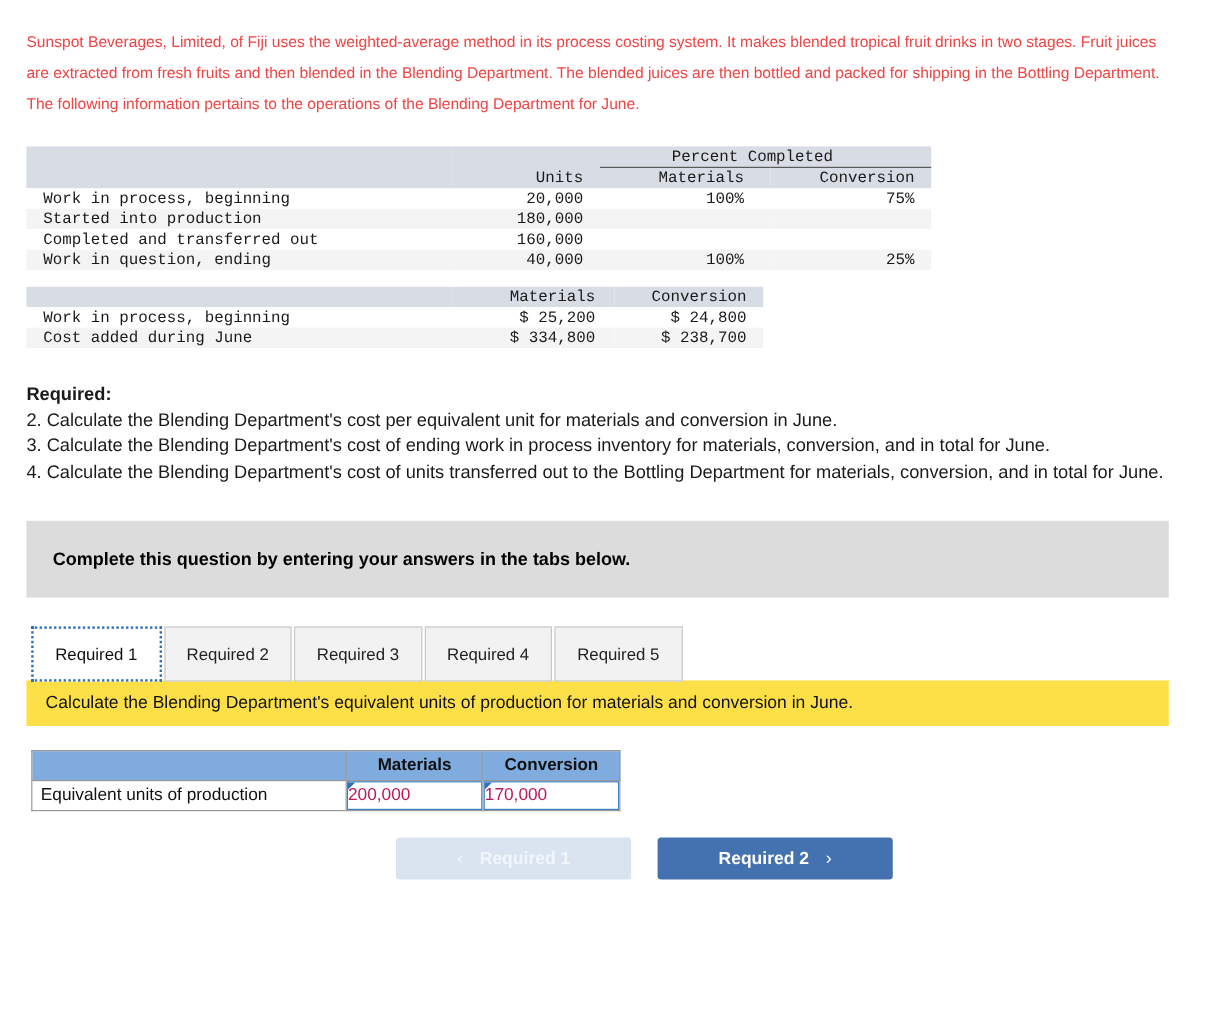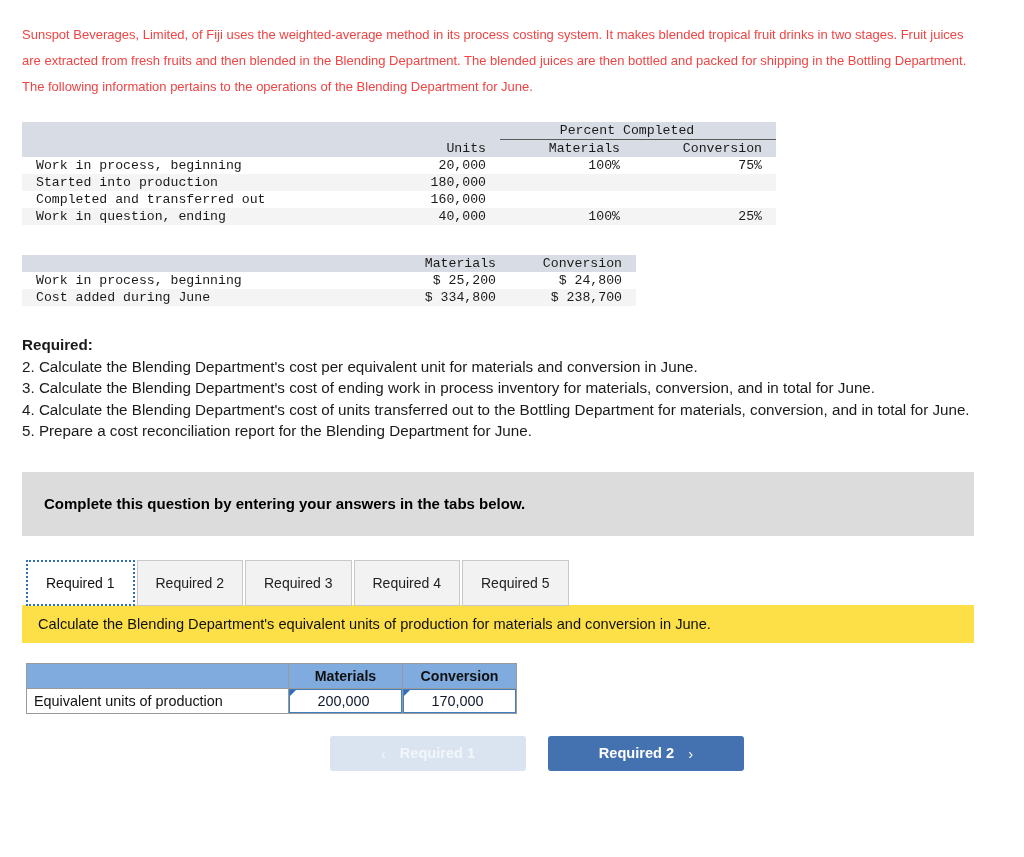--- a/index.html
+++ b/index.html
@@ -33,21 +33,21 @@
     border-collapse: collapse;
     font-family: "Liberation Mono", "DejaVu Sans Mono", monospace;
     font-size: 13.2px;
     color: #1a1a1a;
   }
   .data-table td, .data-table th {
     padding: 1px 0;
     font-weight: normal;
     white-space: pre;
   }
-  .dt1 { margin-bottom: 30px; }
+  .dt1 { margin-bottom: 14px; }
   .hdr-band td, .hdr-band th { background: #d8dce4; }
   .hdr-band2 td, .hdr-band2 th { background: #d8dce4; }
   .row-a td { background: #ffffff; }
   .row-b td { background: #f4f4f4; }
 
   .c-label   { width: 340px; padding-left: 14px !important; }
   .c-units   { width: 110px; text-align: right; padding-right: 14px !important; }
   .c-mat     { width: 120px; text-align: right; padding-right: 22px !important; }
   .c-conv    { width: 120px; text-align: right; padding-right: 14px !important; }
 
@@ -172,25 +172,25 @@
     background: #ffffff;
     padding: 0;
     position: relative;
   }
   .ans-input {
     width: 100%;
     height: 100%;
     border: 1px solid #3f7fc1;
     box-sizing: border-box;
     background: #ffffff;
-    text-align: center;
+    text-align: left;
     padding: 0 4px 0 0;
     font-family: "Liberation Sans", sans-serif;
     font-size: 14.4px;
-    color: #0f172a;
+    color: #be185d;
     outline: none;
     display: block;
   }
   .flag {
     position: absolute;
     top: 1px;
     left: 1px;
     width: 0;
     height: 0;
     border-top: 6px solid #2f6fba;
@@ -293,21 +293,20 @@
       <td class="c2-conv">$ 238,700</td>
     </tr>
   </tbody>
     </table>
 
   <div class="required-block">
     <div class="required-title">Required:</div>
     <div class="required-item">2. Calculate the Blending Department's cost per equivalent unit for materials and conversion in June.</div>
     <div class="required-item">3. Calculate the Blending Department's cost of ending work in process inventory for materials, conversion, and in total for June.</div>
     <div class="required-item">4. Calculate the Blending Department's cost of units transferred out to the Bottling Department for materials, conversion, and in total for June.</div>
-    <div class="required-item">5. Prepare a cost reconciliation report for the Blending Department for June.</div>
   </div>
 
   <div class="gray-banner">
     <span>Complete this question by entering your answers in the tabs below.</span>
   </div>
 
   <div class="tabrow">
     <div class="tab active">
       <span>Required 1</span>
     </div>

